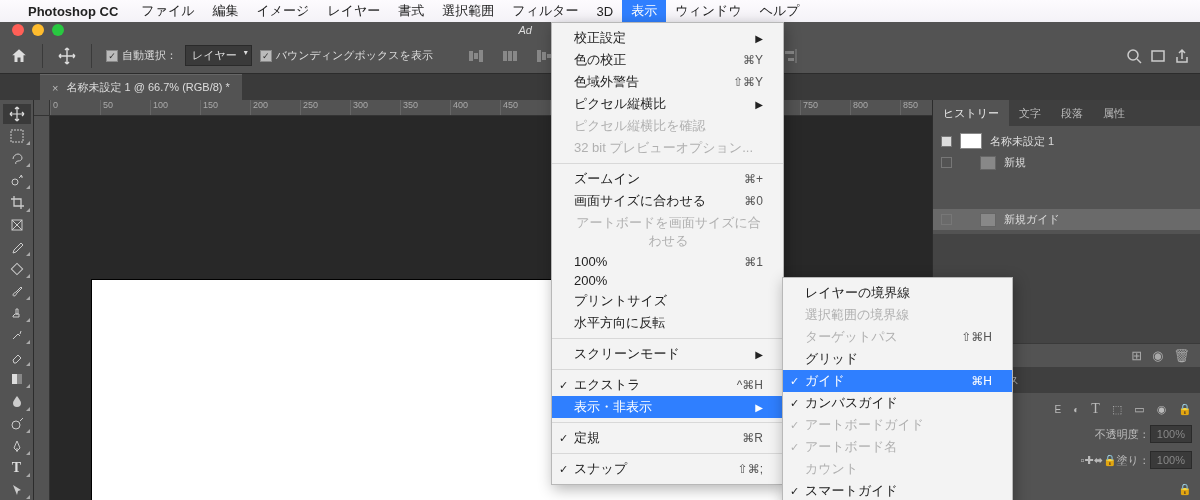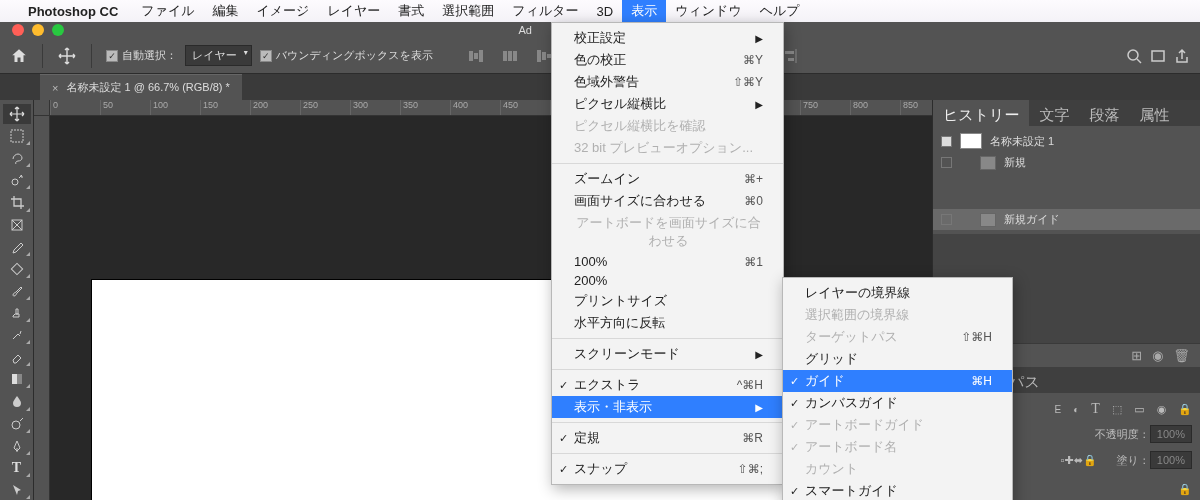--- a/index.html
+++ b/index.html
@@ -9,21 +9,21 @@
 .mac-menubar { background: linear-gradient(#fdfbfe, #f4f2f7); height: 22px; display: flex; align-items: center; padding: 0 14px; font-size: 13px; color: #222; }
 .apple-logo { font-size: 14px; margin-right: 14px; }
 .app-name { font-weight: 600; margin-right: 14px; }
 .menu-item { padding: 0 9px; height: 22px; display: flex; align-items: center; cursor: default; }
 .menu-item.active { background: #2f7fff; color: #ffffff; }
 
 
 .window-controls { background: #535353; height: 16px; display: flex; align-items: center; padding-left: 12px; gap: 8px;}
 .tl { width: 12px; height: 12px; border-radius: 50%; }
 .tl.red { background: #ff5f57; } .tl.yellow { background: #febc2e; } .tl.green { background: #28c840; }
-.ad-text { margin-left: auto; color: #ddd; font-size: 11px; padding-right: 668px; }
+.ad-text { margin-left: auto; color: #ddd; font-size: 11px; padding-right: 668px; font-style: italic; }
 
 
 .options-bar { background: #535353; border-bottom: 1px solid #2c2c2c; height: 36px; display: flex; align-items: center; padding: 0 10px; gap: 8px; color: #ddd; font-size: 11px; }
 .home-icon { width:18px; height:18px; }
 .opt-sep { width:1px; height:24px; background:#3a3a3a; margin: 0 6px; }
 .opt-check { display:flex; align-items:center; gap:4px; }
 .opt-check .cb { width:12px; height:12px; background:#bbb; border:1px solid #888; display:flex; align-items:center; justify-content:center; font-size:9px; color:#333;}
 .opt-select { background:#3a3a3a; padding:2px 14px 2px 6px; border:1px solid #2a2a2a; position: relative;}
 .opt-select::after{content:"▾"; position:absolute; right:3px; font-size:8px;}
 .icon-btn { width:26px; height:22px; display:flex; align-items:center; justify-content:center; color:#bbb; }
@@ -46,21 +46,21 @@
 
 .canvas-wrap { flex:1; background:#282828; position:relative; overflow:hidden;}
 .ruler-h { position:absolute; top:0; left:16px; right:0; height:16px; background:#535353; border-bottom:1px solid #333; display:flex; font-size:9px; color:#aaa; overflow:hidden;}
 .ruler-h span { width:50px; text-align:left; padding-left:2px; border-left:1px solid #666; flex-shrink:0;}
 .ruler-v { position:absolute; top:16px; left:0; width:16px; bottom:0; background:#535353; border-right:1px solid #333;}
 .ruler-corner{position:absolute;top:0;left:0;width:16px;height:16px;background:#535353;border-right:1px solid #333;border-bottom:1px solid #333;}
 .canvas { position:absolute; top:180px; left:58px; width:700px; height:400px; background:#fff; box-shadow:0 0 0 1px #000;}
 
 
 .panels { width:268px; background:#535353; border-left:1px solid #2c2c2c; display:flex; flex-direction:column;}
-.panel-tabs { display:flex; background:#3f3f3f; height:26px; font-size:15px; color:#bbb;}
+.panel-tabs { display:flex; background:#3f3f3f; height:26px; font-size:11px; color:#bbb;}
 .ptab { padding:6px 10px; }
 .ptab.active{ background:#535353; color:#eee;}
 .history-list { padding:4px 0; font-size:11px; color:#ddd;}
 .hist-row { display:flex; align-items:center; padding:3px 8px; gap:8px;}
 .hist-row.sel { background:#6a6a6a;margin-top:36px;}
 .hist-thumb { width:22px; height:16px; background:#fff; border:1px solid #888;}
 .hist-icon { width:16px; height:14px; background:#888; border:1px solid #666; margin-left:20px;}
 .hist-row .cb-sm{width:11px;height:11px;border:1px solid #777;}
 .panel-icons{display:flex;justify-content:flex-end;gap:10px;padding:4px 10px;border-top:1px solid #3a3a3a;color:#aaa;font-size:13px;}
 .panel-spacer{flex:1;background:#444;}
@@ -415,21 +415,21 @@
       </div>
       <div class="prop-row" style="justify-content:flex-end">
         <span>不透明度：</span>
         <span class="field">100%</span>
       </div>
       <div class="prop-row" style="justify-content:flex-end">
         <span>▫</span>
           <span>✚</span>
           <span>⬌</span>
           <span>🔒</span>
-        <span style="margin-left:20px">塗り：</span>
+        <span style="">塗り：</span>
         <span class="field">100%</span>
       </div>
       <div class="prop-row" style="justify-content:flex-end;padding-top:10px">
           <span>🔒</span>
         </div>
     </div>
   </div>
 </div>
 
 <div class="dropdown" id="view-dd">

